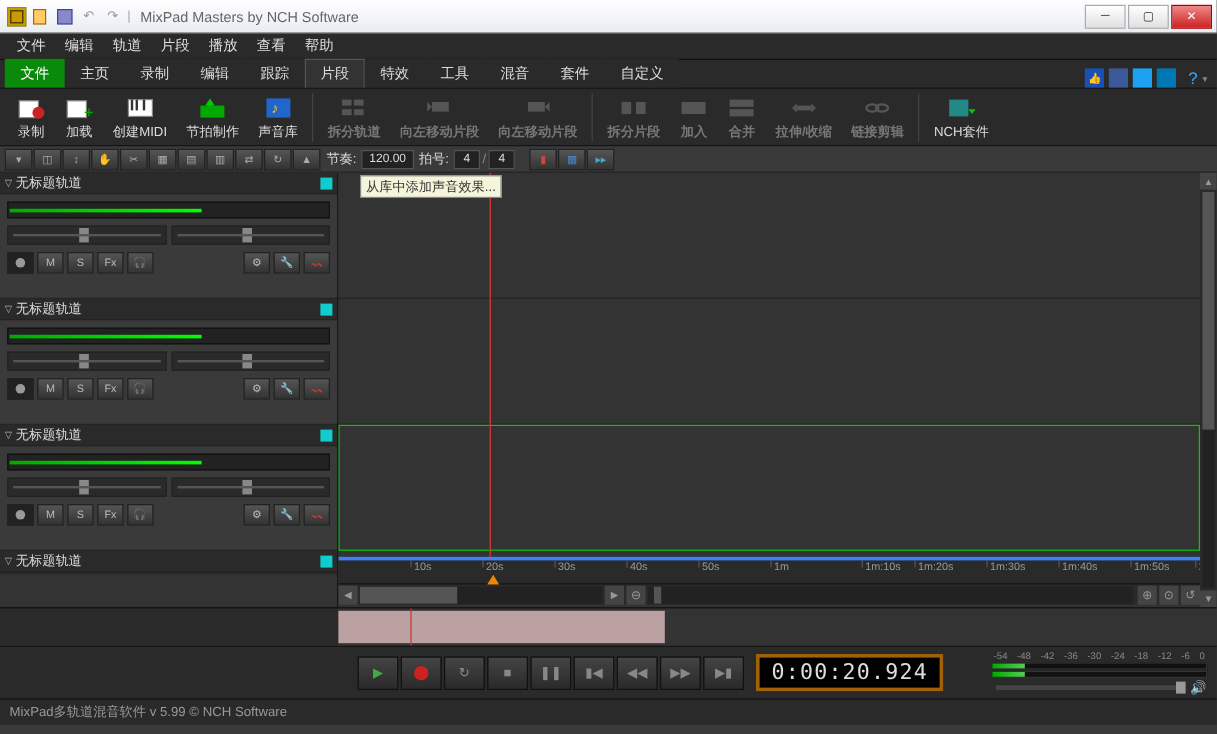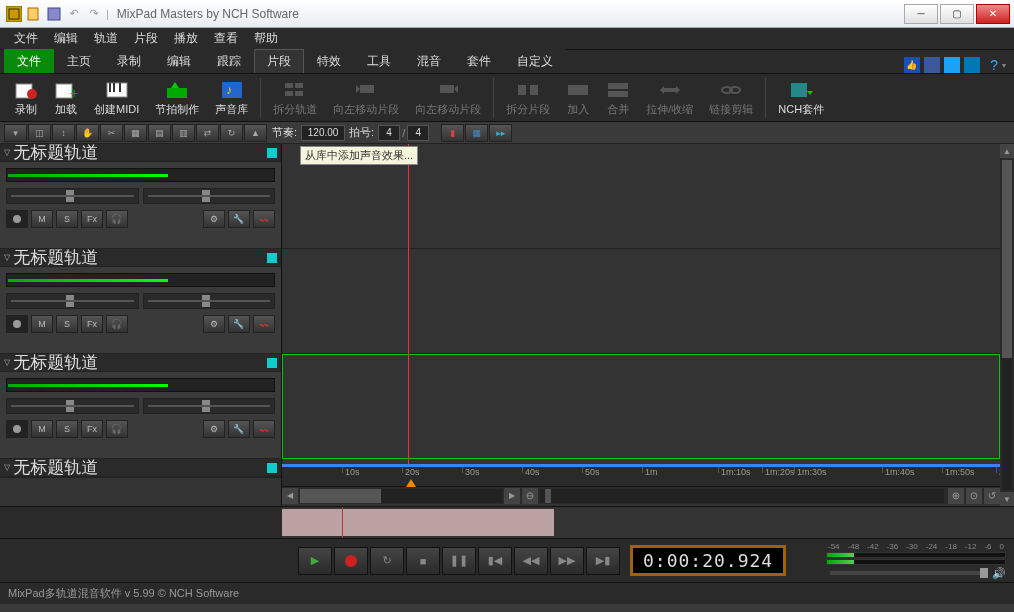--- a/index.html
+++ b/index.html
@@ -20,34 +20,34 @@
 .tab.selected { background: #333; border-color:#555; }
 .tab-right { margin-left: auto; display:flex; align-items:center; gap:4px; padding-right:4px;}
 .social { width:16px; height:16px; display:inline-block; }
 .like { background:#1a4fb3; color:#fff; font-size:9px; display:flex; align-items:center; justify-content:center;}
 .fb { background:#3b5998; }
 .tw { background:#1da1f2; }
 .in { background:#0077b5; }
 .help { color:#3af; font-size:14px; margin-left:6px;}
 .ribbon { height: 48px; background: #2a2a2a; display: flex; align-items: center; padding: 0 6px; border-bottom: 1px solid #111; }
 .ribbon-btn { display:flex; flex-direction:column; align-items:center; justify-content:center; color:#ddd; padding: 0 8px; font-size:11px; height:46px; cursor:default; }
-.ribbon-btn.dim { color:#777; }
+.ribbon-btn.dim { color:#777;font-weight:bold; }
 .ribbon-ico { width:24px; height:22px; display:flex; align-items:center; justify-content:center; margin-bottom:1px;}
 .ribbon-sep { width:1px; height:40px; background:#444; margin:0 4px;}
 .controlbar { height: 22px; background: #3a3a3a; display: flex; align-items: center; padding: 0 4px; border-bottom: 1px solid #222; }
 .cb-btn { width:23px; height:18px; background:linear-gradient(#555,#333); border:1px solid #222; margin-right:1px; display:flex; align-items:center; justify-content:center; color:#aaa; font-size:9px;}
 .cb-label { color:#ddd; font-size:11px; margin:0 4px;}
 .cb-input { background:#222; color:#ddd; border:1px solid #555; width:44px; height:16px; font-size:10px; text-align:center;}
 .cb-input.sm { width:22px; }
 .main { display:flex; height: 362px; }
 .trackpanel { width: 282px; background:#333; overflow-y:auto; border-right:1px solid #111;}
 .track { border-bottom:1px solid #222; }
 .track-head { height:18px; background:#2a2a2a; display:flex; align-items:center; padding:0 4px; border-bottom:1px solid #222;}
 .track-head .tri { color:#aaa; font-size:8px; margin-right:3px;}
-.track-head .tname { color:#ddd; font-size:17px; flex:1;}
+.track-head .tname { color:#ddd; font-size:11px; flex:1;}
 .track-head .sq { width:10px; height:10px; background:#1cc;}
 .track-body { height:86px; background:#3a3a3a; padding:6px;}
 .meter { height:14px; background:#222; border:1px solid #111; margin-bottom:6px; display:flex; align-items:center;}
 .meter-bar { height:3px; background:linear-gradient(90deg,#0a0,#0f0); width:60%; margin:1px;}
 .sliders { display:flex; gap:4px; margin-bottom:6px; align-items:center;}
 .hslider { flex:1; height:16px; background:#2a2a2a; border:1px solid #222; position:relative;}
 .hslider::after { content:''; position:absolute; top:6px; left:4px; right:4px; height:2px; background:#555;}
 .hslider .thumb { position:absolute; width:8px; height:12px; background:#888; top:1px; left:45%;}
 .track-btns { display:flex; gap:3px; align-items:center;}
 .tbtn { width:22px; height:18px; background:linear-gradient(#555,#333); border:1px solid #222; color:#bbb; font-size:9px; display:flex; align-items:center; justify-content:center;}
@@ -442,21 +442,21 @@
     <div class="ruler">
       <div class="marker"></div>
       <span class="ruler-tick" style="left:60px">10s</span>
       <span class="ruler-tick" style="left:120px">20s</span>
       <span class="ruler-tick" style="left:180px">30s</span>
       <span class="ruler-tick" style="left:240px">40s</span>
       <span class="ruler-tick" style="left:300px">50s</span>
       <span class="ruler-tick" style="left:360px">1m</span>
       <span class="ruler-tick" style="left:436px">1m:10s</span>
       <span class="ruler-tick" style="left:480px">1m:20s</span>
-      <span class="ruler-tick" style="left:512px">1m:30s</span>
+      <span class="ruler-tick" style="left:540px">1m:30s</span>
       <span class="ruler-tick" style="left:600px">1m:40s</span>
       <span class="ruler-tick" style="left:660px">1m:50s</span>
       <span class="ruler-tick" style="left:714px">2</span>
     </div>
     <div class="hscroll">
       <div class="arr">◀</div>
       <div class="bar">
           <div class="thumb"></div>
         </div>
       <div class="arr">▶</div>

